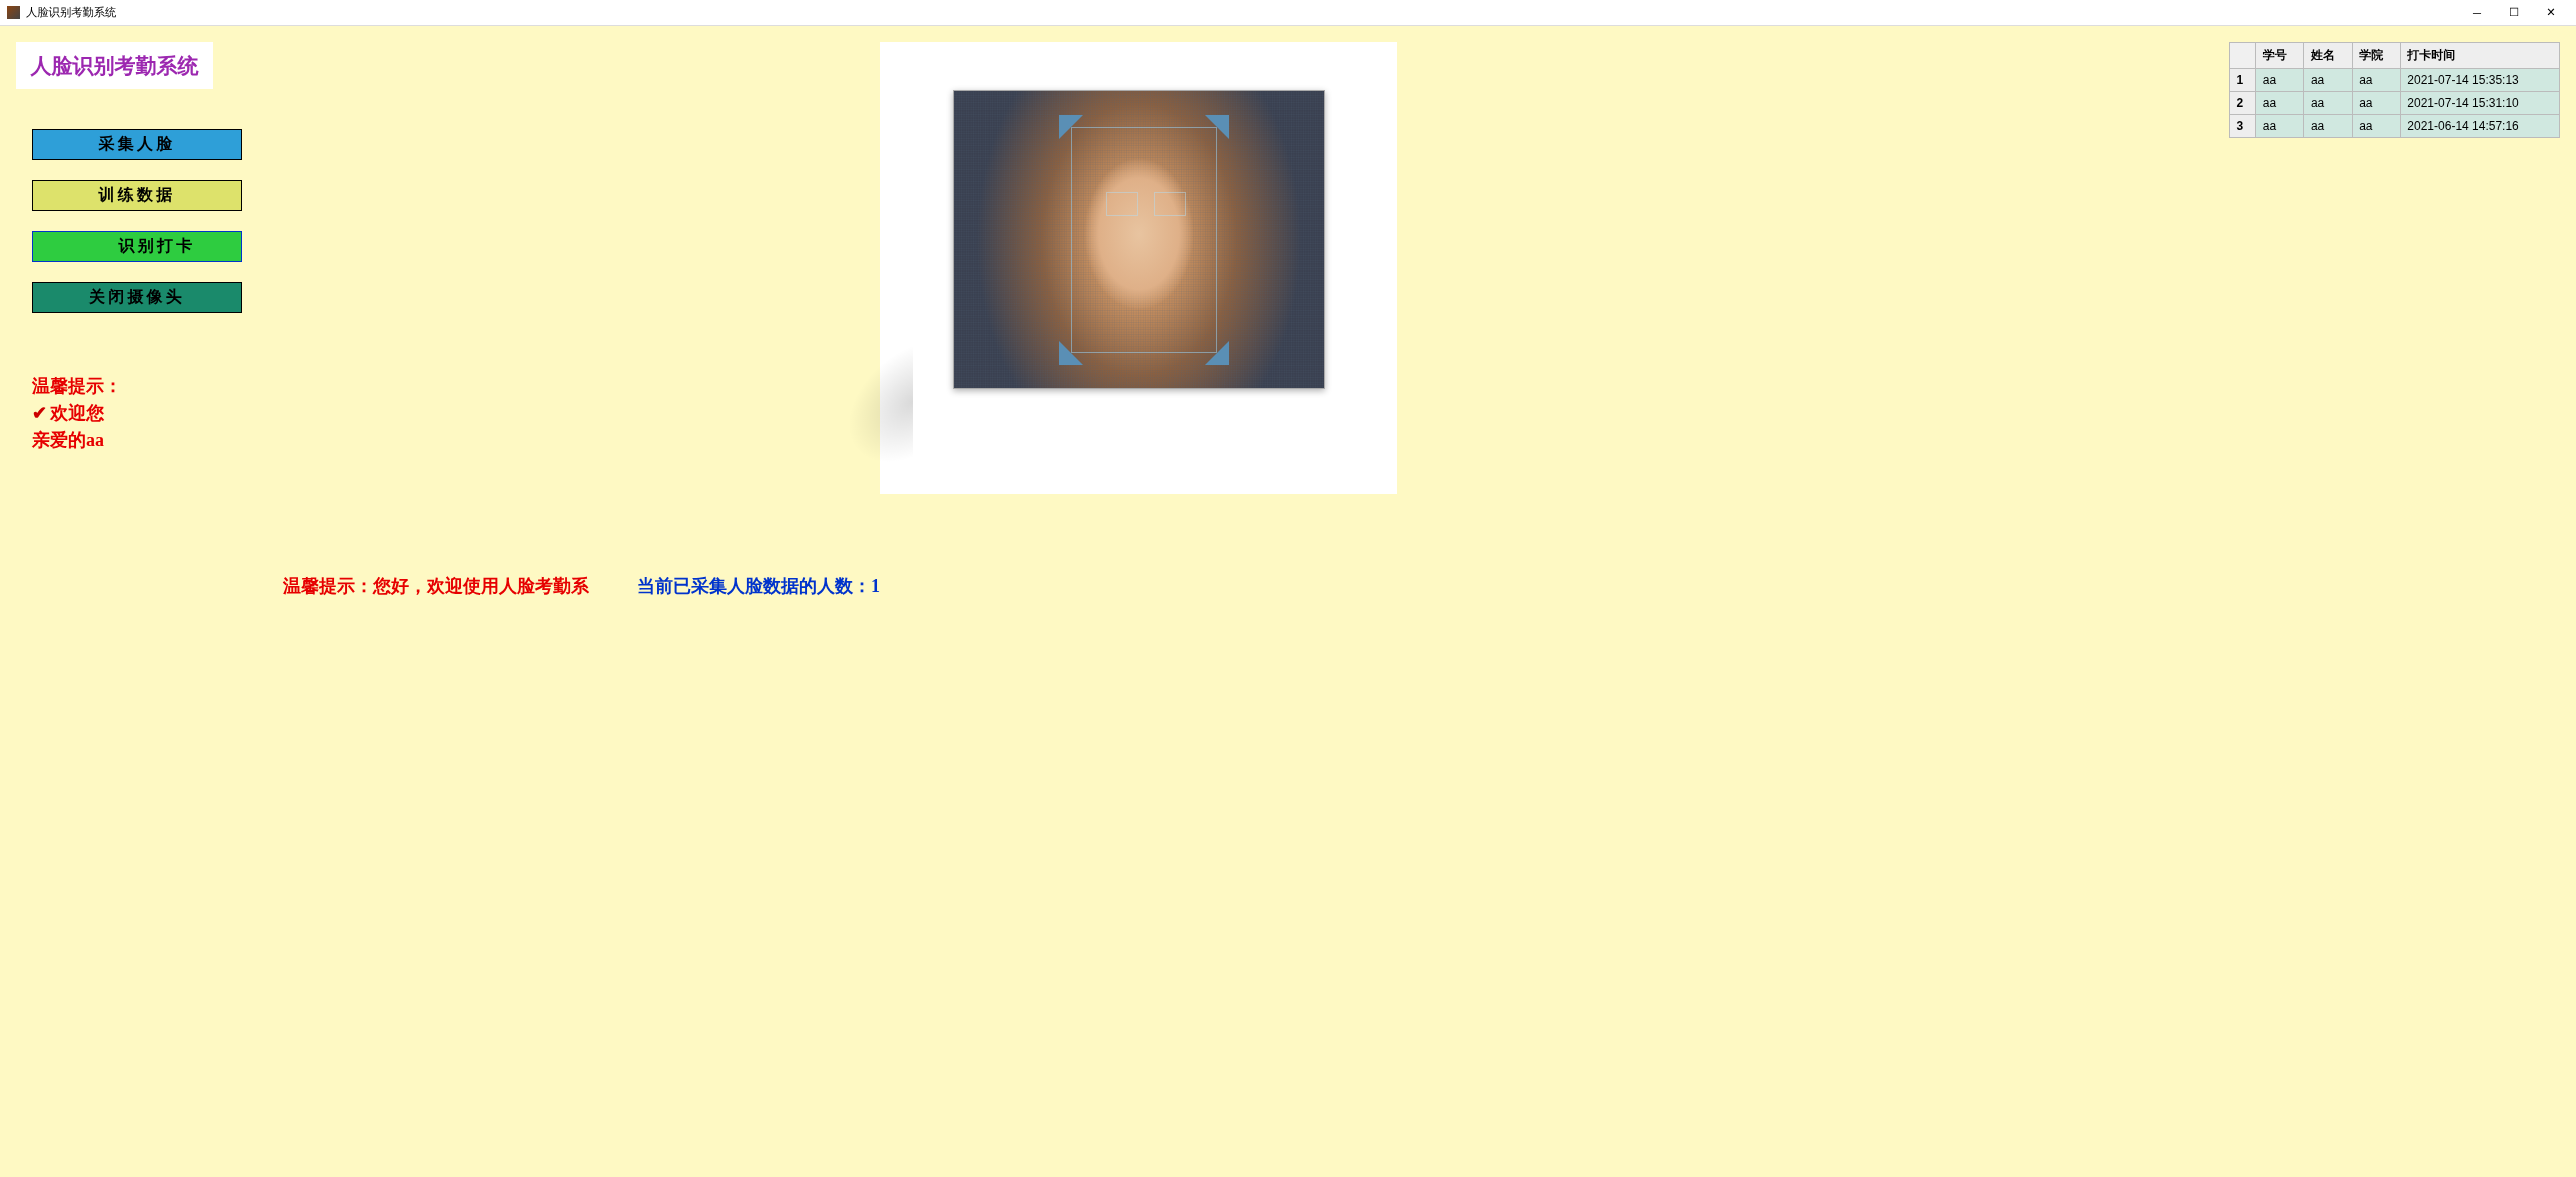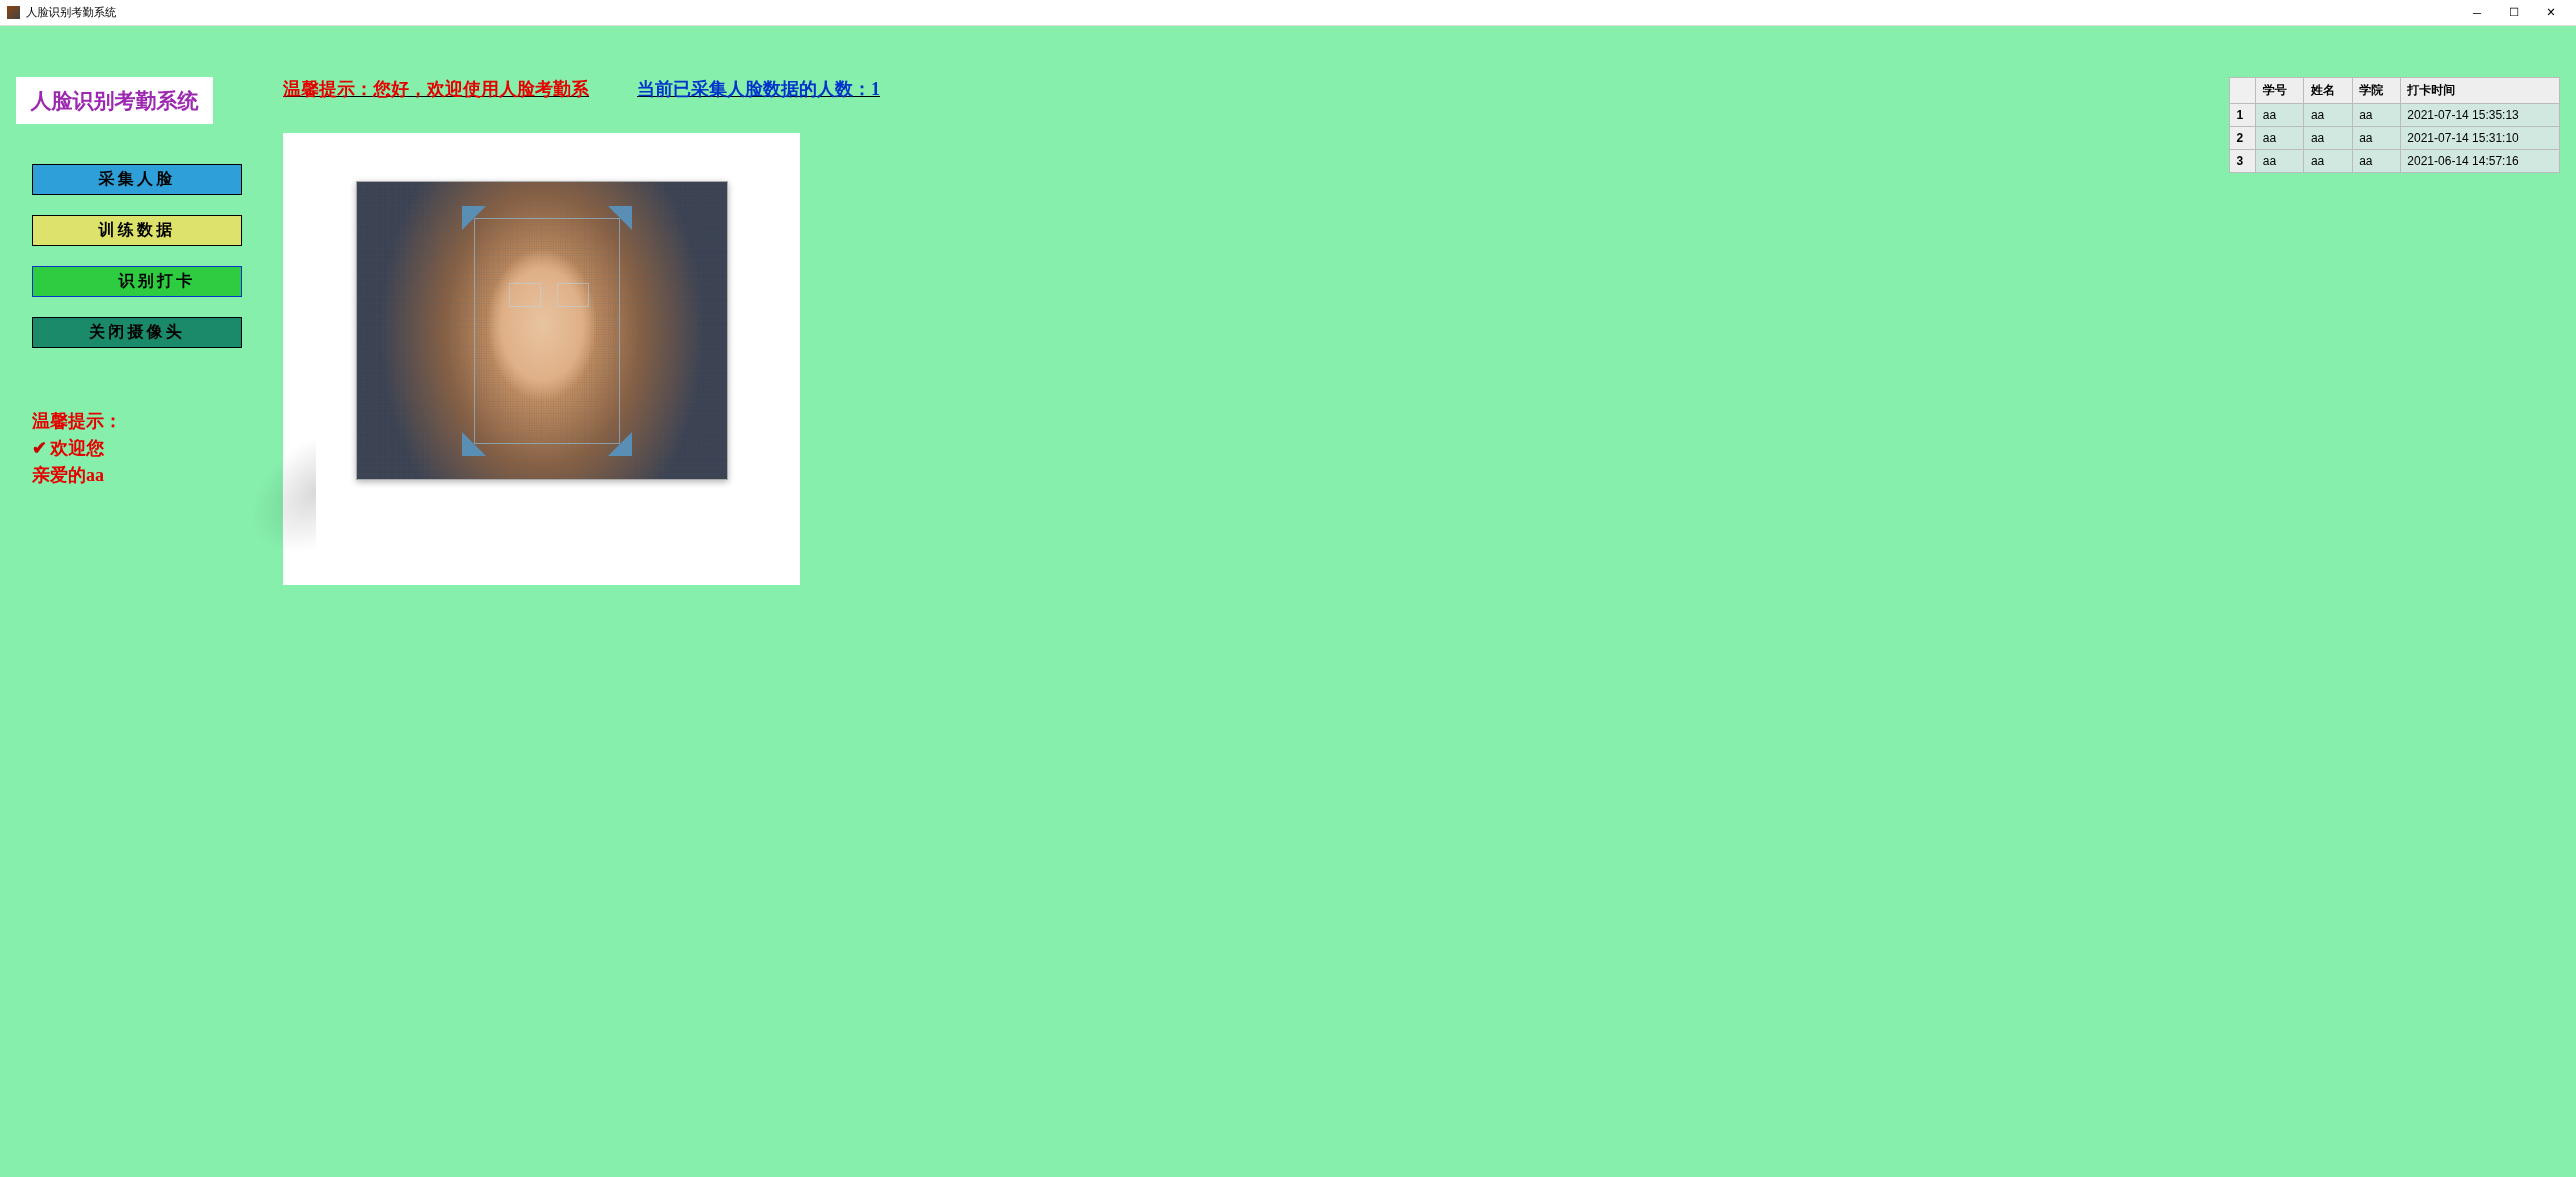--- a/index.html
+++ b/index.html
@@ -4,24 +4,23 @@
   <style>
     * { box-sizing: border-box; margin: 0; padding: 0; }
     body {
       font-family: "Microsoft YaHei", SimSun, sans-serif;
       background: #f0f0f0;
       overflow: hidden;
     }
     .window {
       width: 100%;
       height: 100vh;
-      background: #86efac;
+      background: #fef9c3;
       display: flex;
       flex-direction: column;
-      gap: 35px;
     }
     .titlebar {
       height: 26px;
       background: #fff;
       border-bottom: 0.8px solid #ddd;
       display: flex;
       align-items: center;
       padding: 0 6.5px;
     }
     .titlebar-icon {
@@ -110,22 +109,21 @@
       margin-top: 32px;
       margin-left: 4px;
       font-size: 13px;
       line-height: 2.2;
       color: #222;
     }
 
     .center {
       flex: 1;
       display: flex;
-      flex-direction: column;
-      text-decoration: underline;
+      flex-direction: row;
     }
 
     .topline {
       display: flex;
       gap: 48px;
       margin-bottom: 32px;
       font-size: 18px;
       font-weight: bold;
       font-family: SimSun, serif;
       align-items: center;

